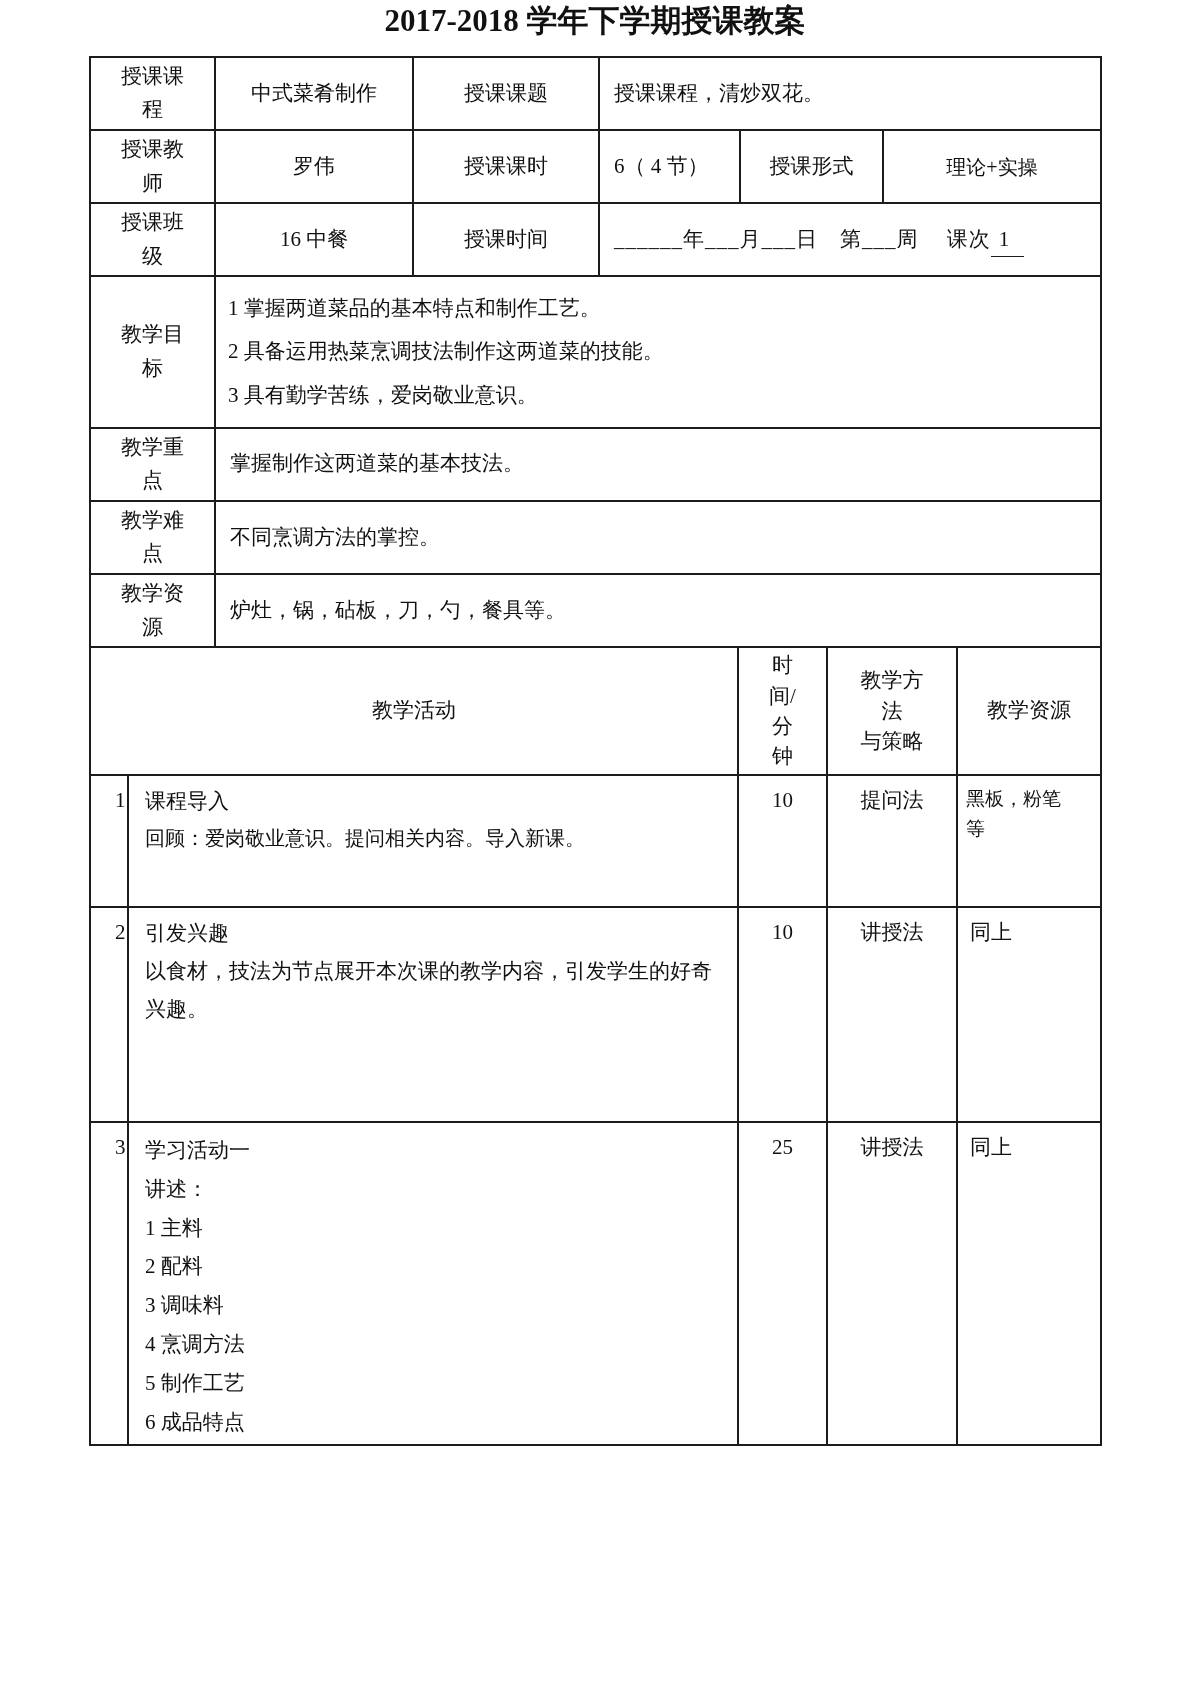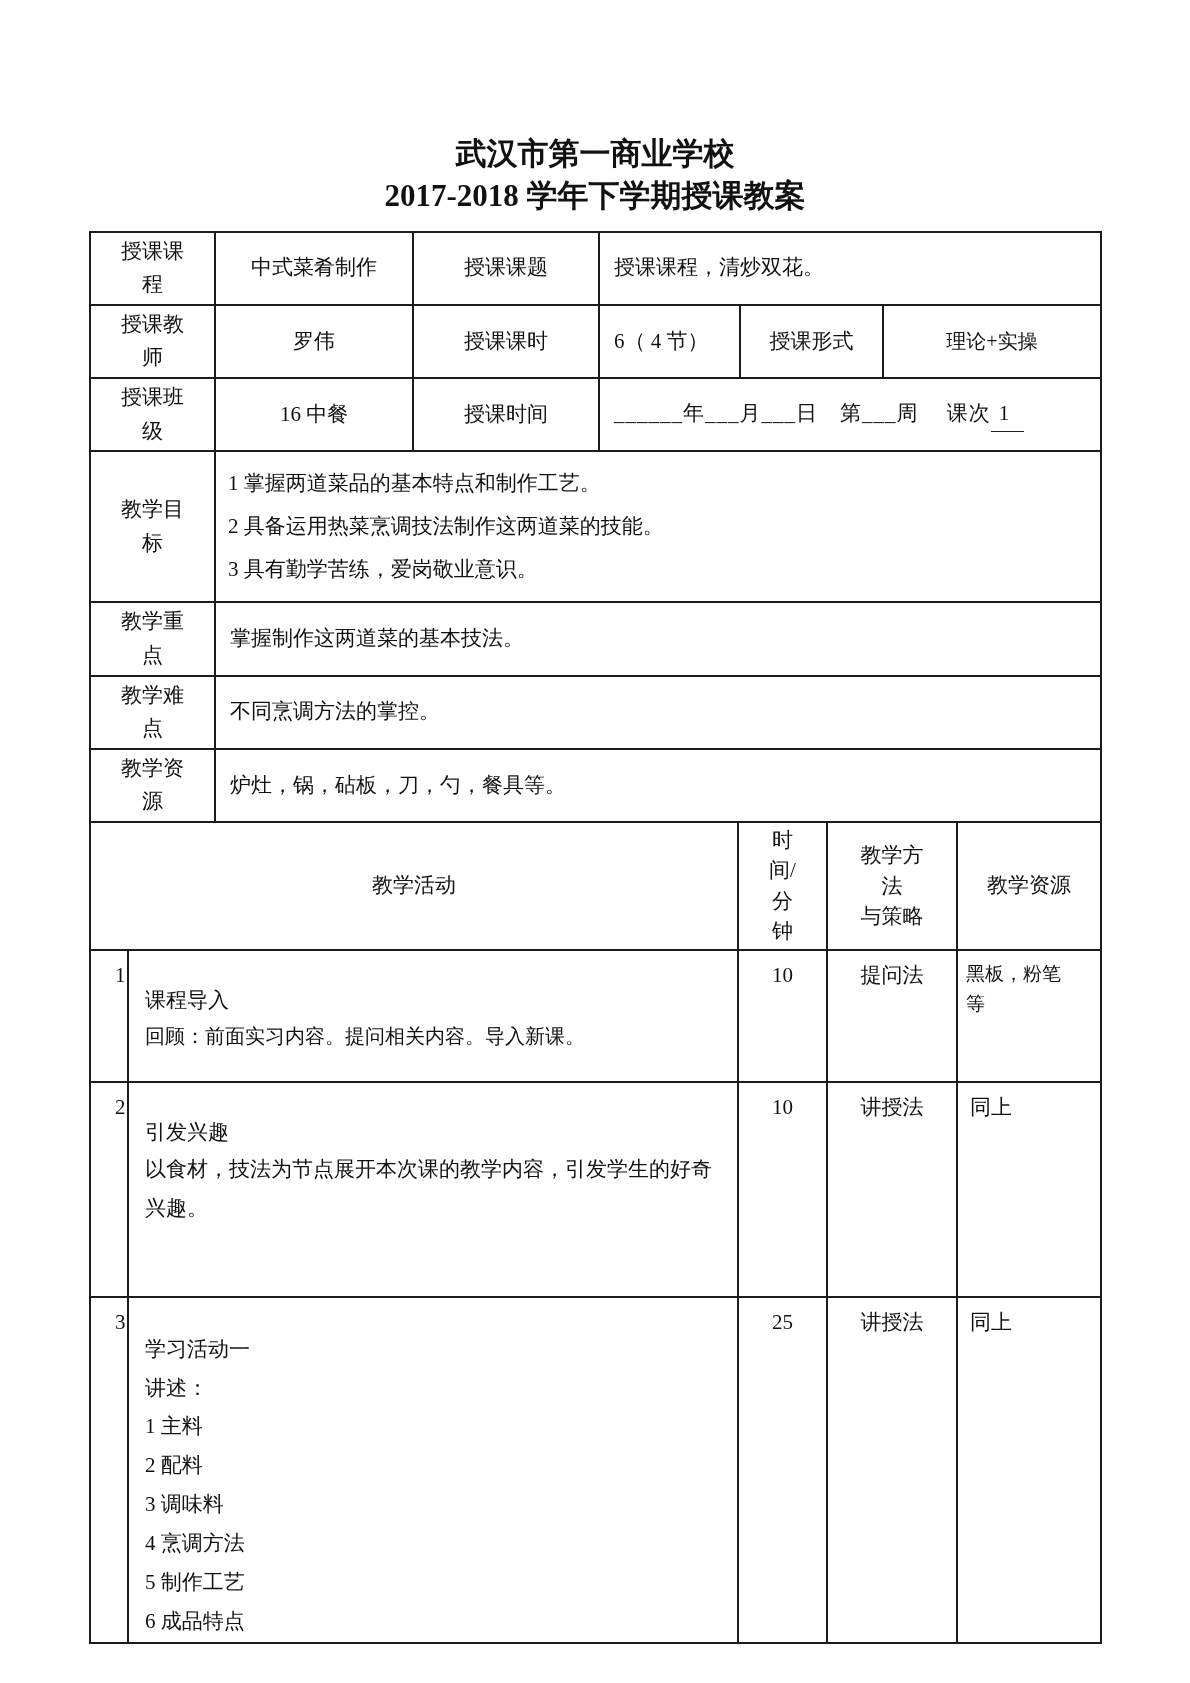--- a/index.html
+++ b/index.html
@@ -46,31 +46,30 @@
     word-break: break-all;
     line-height: 1.6;
   }
   td.label { text-align: center; }
   td.center { text-align: center; }
   td.left   { text-align: left; padding-left: 14px; }
   td.top    { vertical-align: top; padding-top: 8px; }
   .objectives-cell { vertical-align: top; padding: 10px 12px; line-height: 2.05; margin-top: 48px; }
   .time-cell { letter-spacing: 1px; }
   .blank-num { display: inline-block; border-bottom: 1.5px solid #1c1c1c; padding: 0 14px 0 8px; }
-  .act-title { line-height: 1.7; margin-top: 24px; }
+  .act-title { line-height: 1.7; }
   .act-desc  { line-height: 1.85; }
   .act-lines div { line-height: 1.85; }
   .hdr-2line { line-height: 1.45; }
 </style>
 </head>
 <body>
 
 <div class="page">
 
-  <div class="doc-title">武汉市第一商业学校</div>
   <div class="doc-subtitle">2017-2018 学年下学期授课教案</div>
 
   <table class="info">
     <colgroup>
       <col style="width:125px">
         <col style="width:198px">
         <col style="width:186px">
       <col style="width:141px">
         <col style="width:143px">
         <col style="width:218px">
@@ -140,21 +139,21 @@
         <div>教学方法</div>
         <div>与策略</div>
       </td>
       <td class="center">教学资源</td>
     </tr>
 
     <tr style="height:132px">
       <td class="center top">1</td>
       <td class="top" style="padding-left:16px">
         <div class="act-title">课程导入</div>
-        <div class="act-desc" style="font-size:20px">回顾：前面实习内容。提问相关内容。导入新课。</div>
+        <div class="act-desc" style="font-size:20px">回顾：爱岗敬业意识。提问相关内容。导入新课。</div>
       </td>
       <td class="center top">10</td>
       <td class="center top">提问法</td>
       <td class="top" style="font-size:19px;padding-left:8px">黑板，粉笔等</td>
     </tr>
 
     <tr style="height:215px">
       <td class="center top">2</td>
       <td class="top" style="padding-left:16px">
         <div class="act-title">引发兴趣</div>

